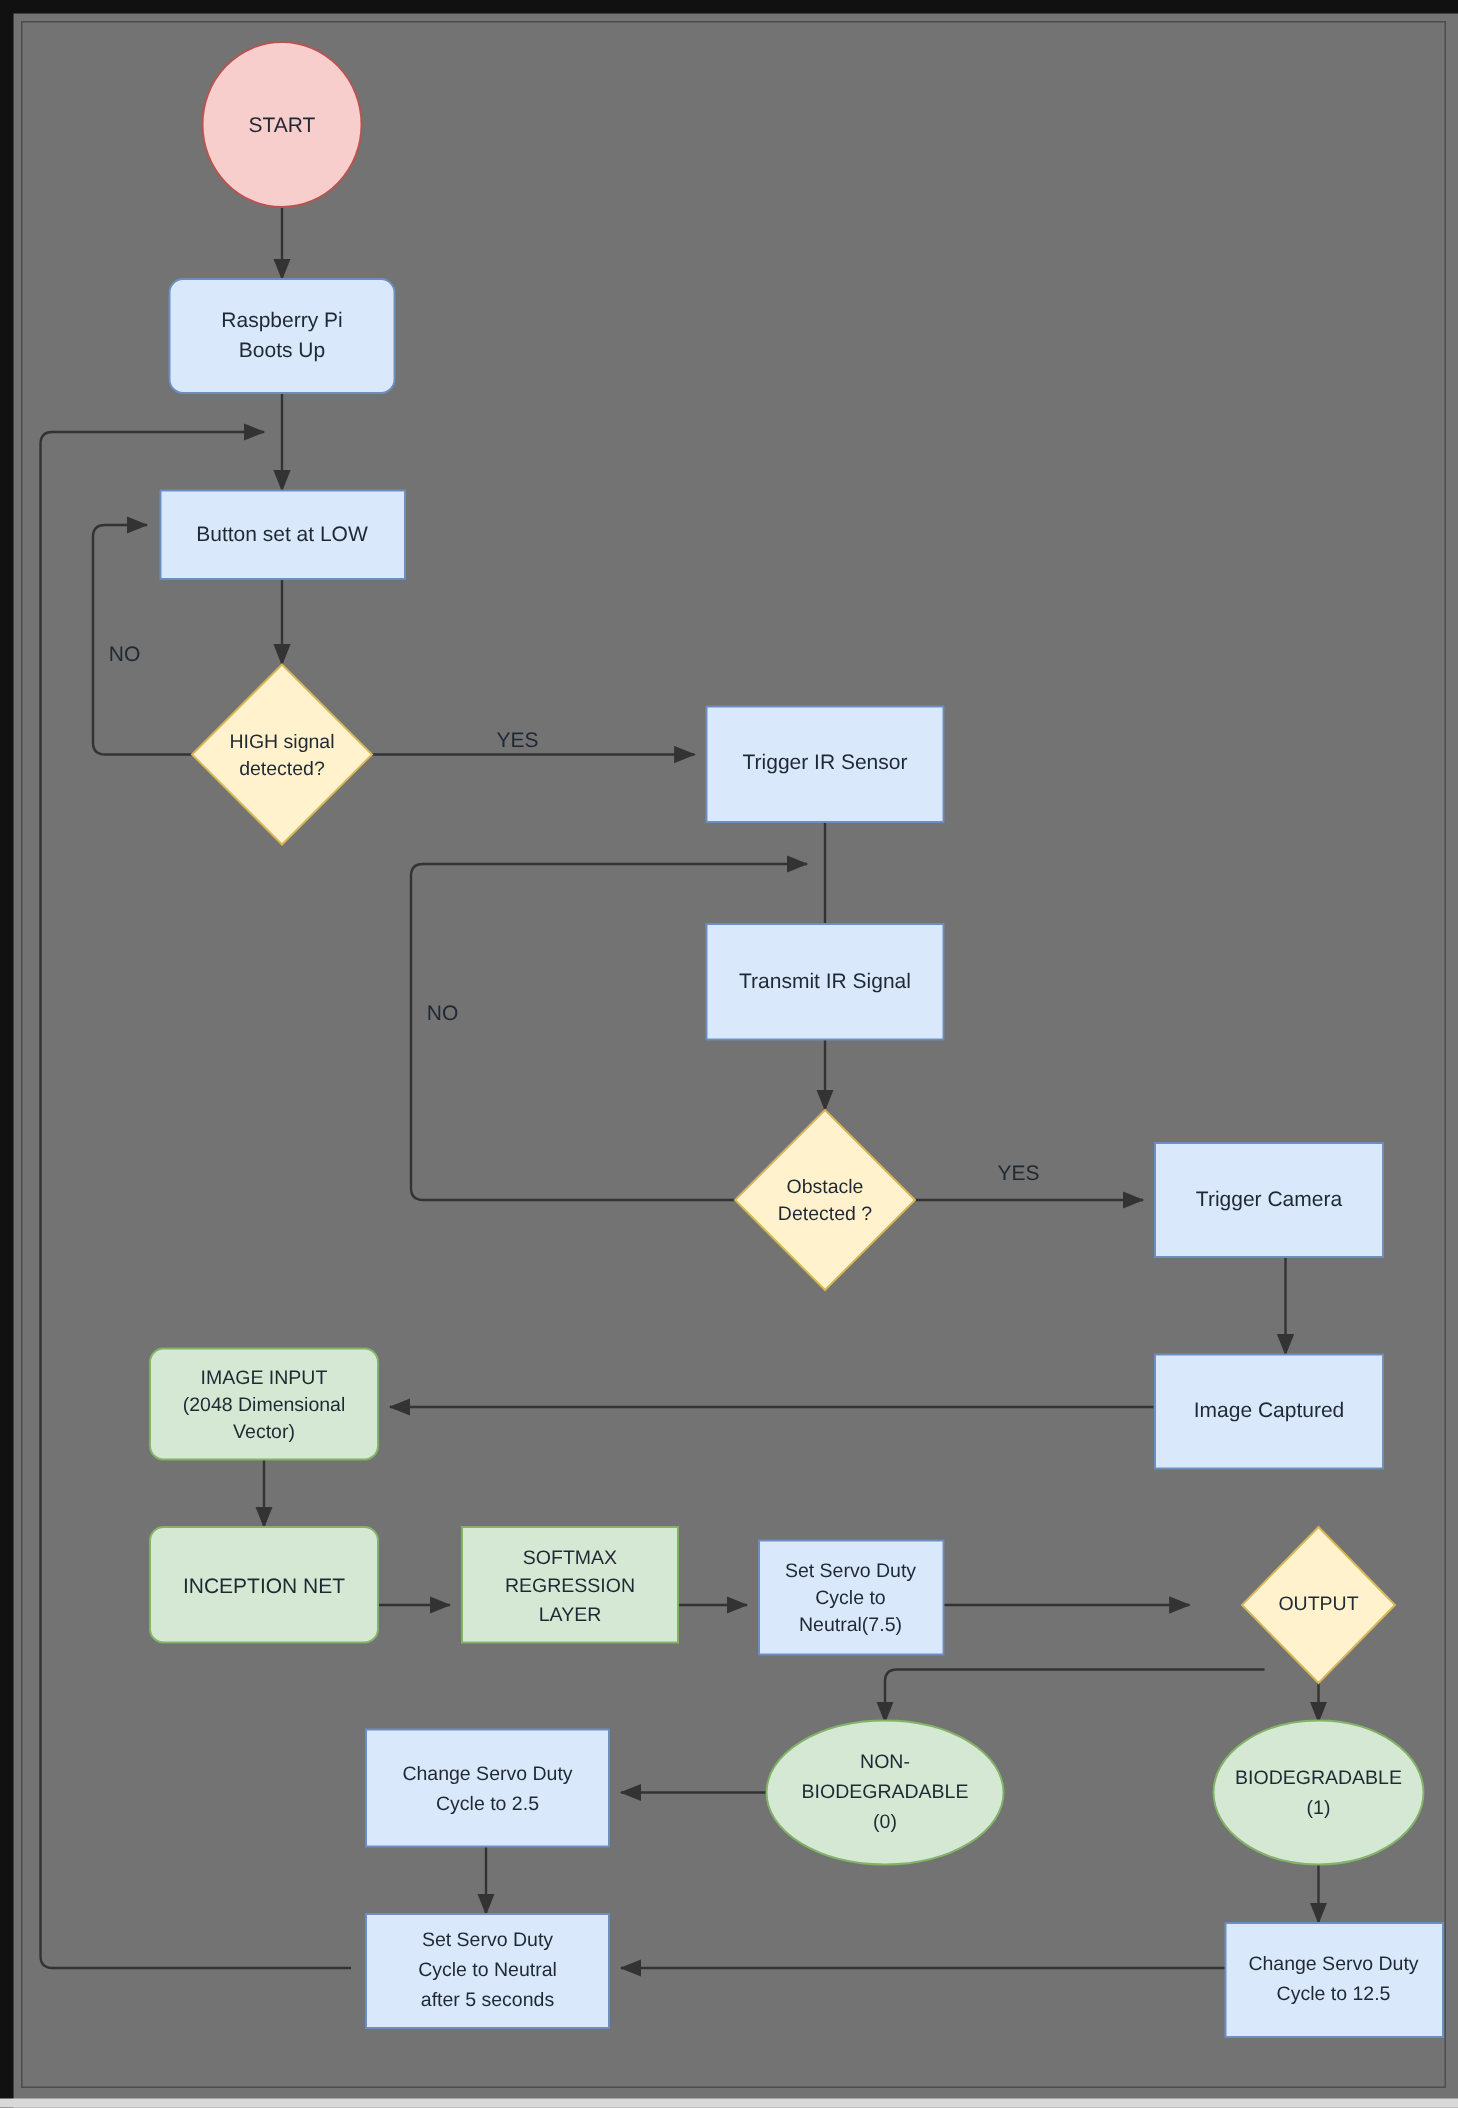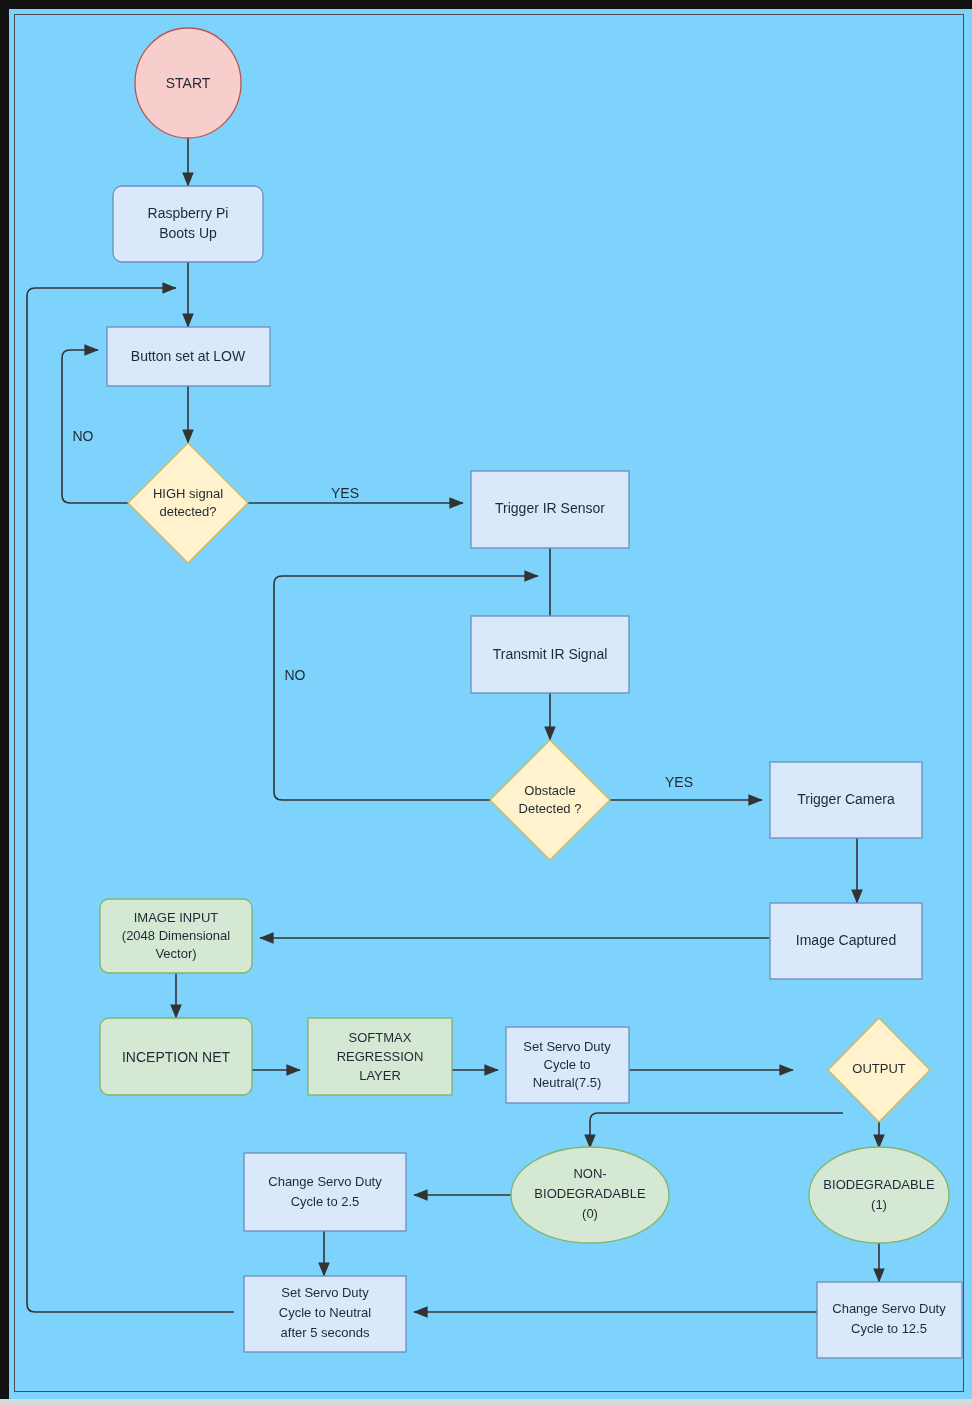--- a/index.html
+++ b/index.html
@@ -10,21 +10,21 @@
   body {
     width: 972px;
     height: 1405px;
     font-family: "Liberation Sans", sans-serif;
     overflow: hidden;
   }
   #canvas-frame {
     position: relative;
     width: 972px;
     height: 1405px;
-    background: #7dd3fc;
+    background: #737373;
     box-sizing: border-box;
   }
   
   .edge-top {
     position: absolute; left: 0; top: 0; width: 972px; height: 9px;
     background: #111111;
   }
   .edge-left {
     position: absolute; left: 0; top: 0; width: 9px; height: 1405px;
     background: #111111;

